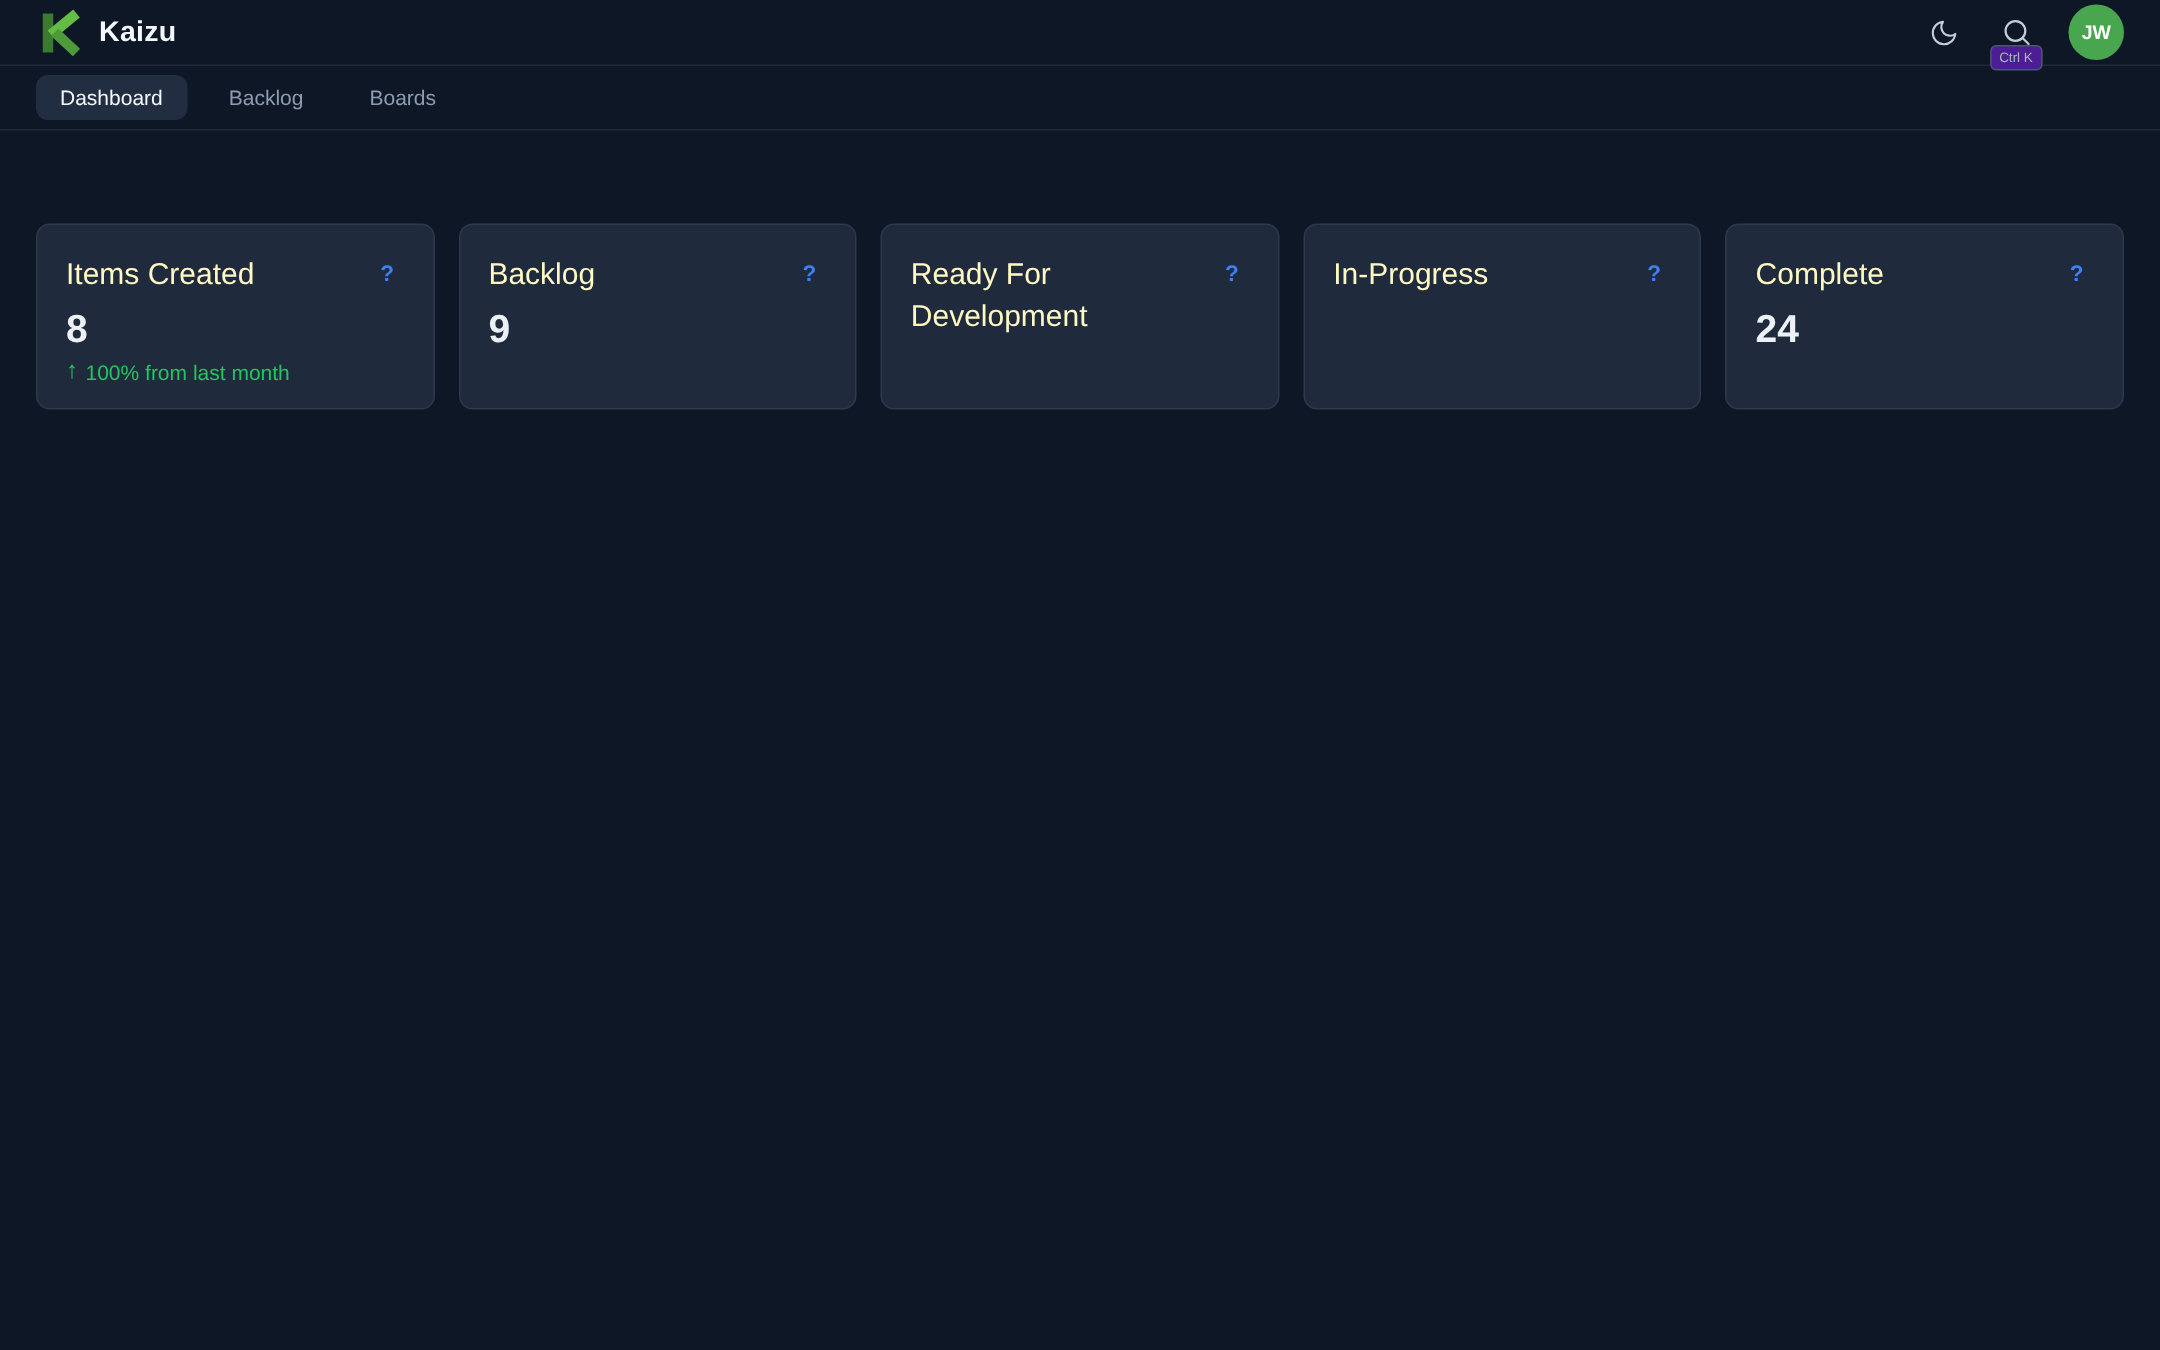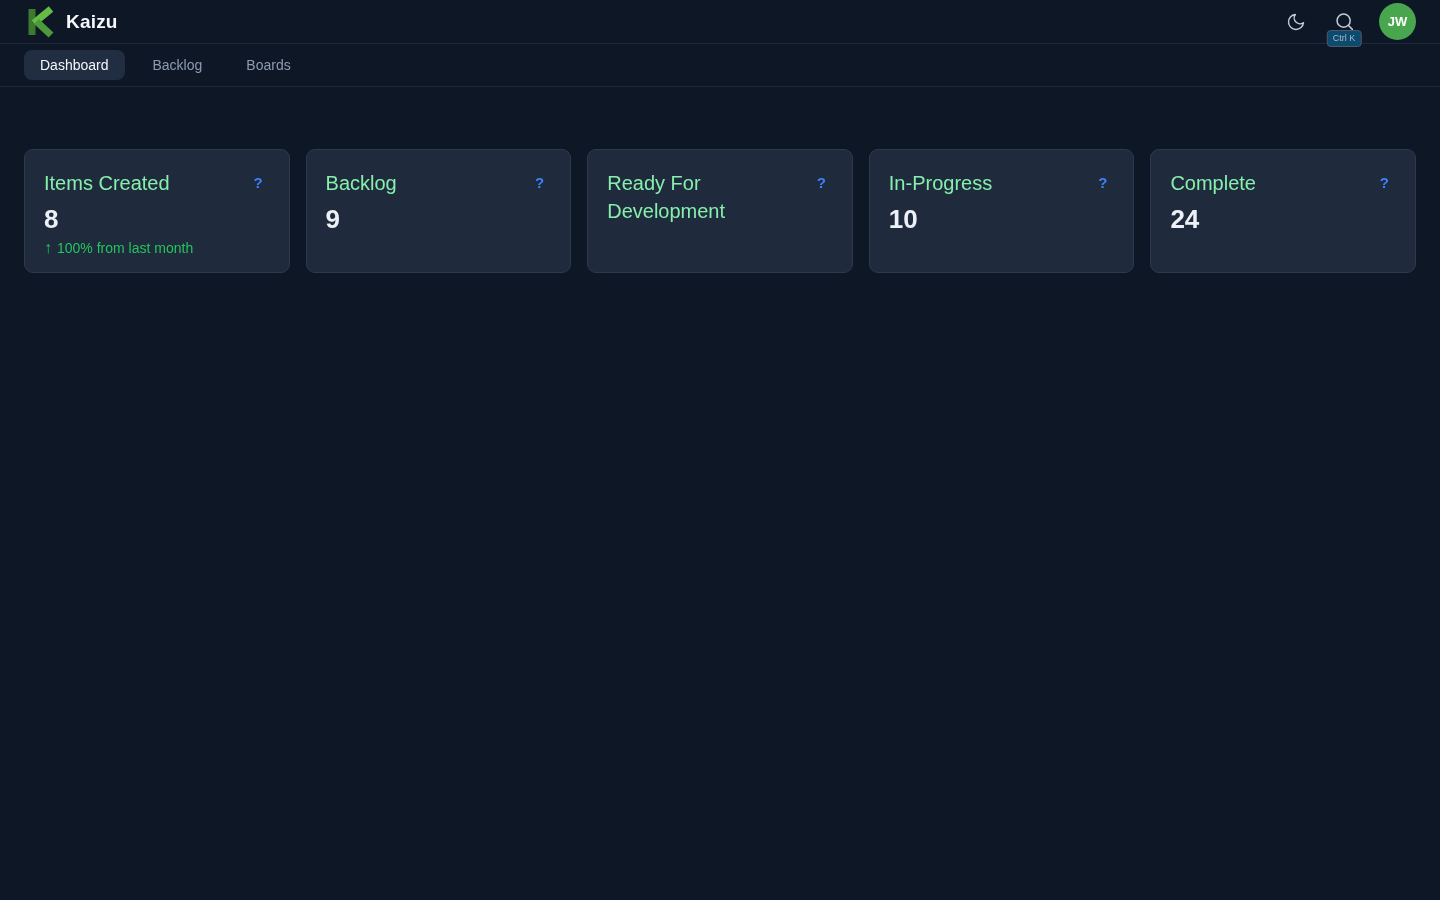--- a/index.html
+++ b/index.html
@@ -40,21 +40,21 @@
     width: 26px; height: 26px;
     background: none; border: none; cursor: pointer;
     display: flex; align-items: center; justify-content: center;
     color: #c2cddc;
     position: relative;
   }
   .kbd-badge {
     position: absolute;
     top: 21px; left: 50%;
     transform: translateX(-50%);
-    background: #0c4a6e;
+    background: #4c1d95;
     border: 1px solid #4d586a;
     border-radius: 4px;
     color: #aab5c5;
     font-size: 9px;
     line-height: 1;
     padding: 3px 5px;
     white-space: nowrap;
   }
   .avatar {
     width: 37px; height: 37px;
@@ -111,21 +111,21 @@
   .card-header {
     display: flex;
     align-items: flex-start;
     justify-content: space-between;
     gap: 8px;
   }
   .card-title {
     font-size: 20px;
     font-weight: 400;
     line-height: 28px;
-    color: #86efac;
+    color: #fef9c3;
   }
   .help-btn {
     background: none; border: none; cursor: pointer;
     color: #3b82f6;
     font-size: 15px;
     font-weight: 600;
     line-height: 1;
     padding: 6px 6px 0 0;
     font-family: inherit;
   }
@@ -219,21 +219,20 @@
         <div class="card-title">Ready For Development</div>
         <button class="help-btn">?</button>
       </div>
     </div>
 
     <div class="card">
       <div class="card-header">
         <div class="card-title">In-Progress</div>
         <button class="help-btn">?</button>
       </div>
-      <div class="card-value">10</div>
     </div>
 
     <div class="card">
       <div class="card-header">
         <div class="card-title">Complete</div>
         <button class="help-btn">?</button>
       </div>
       <div class="card-value">24</div>
     </div>
 

